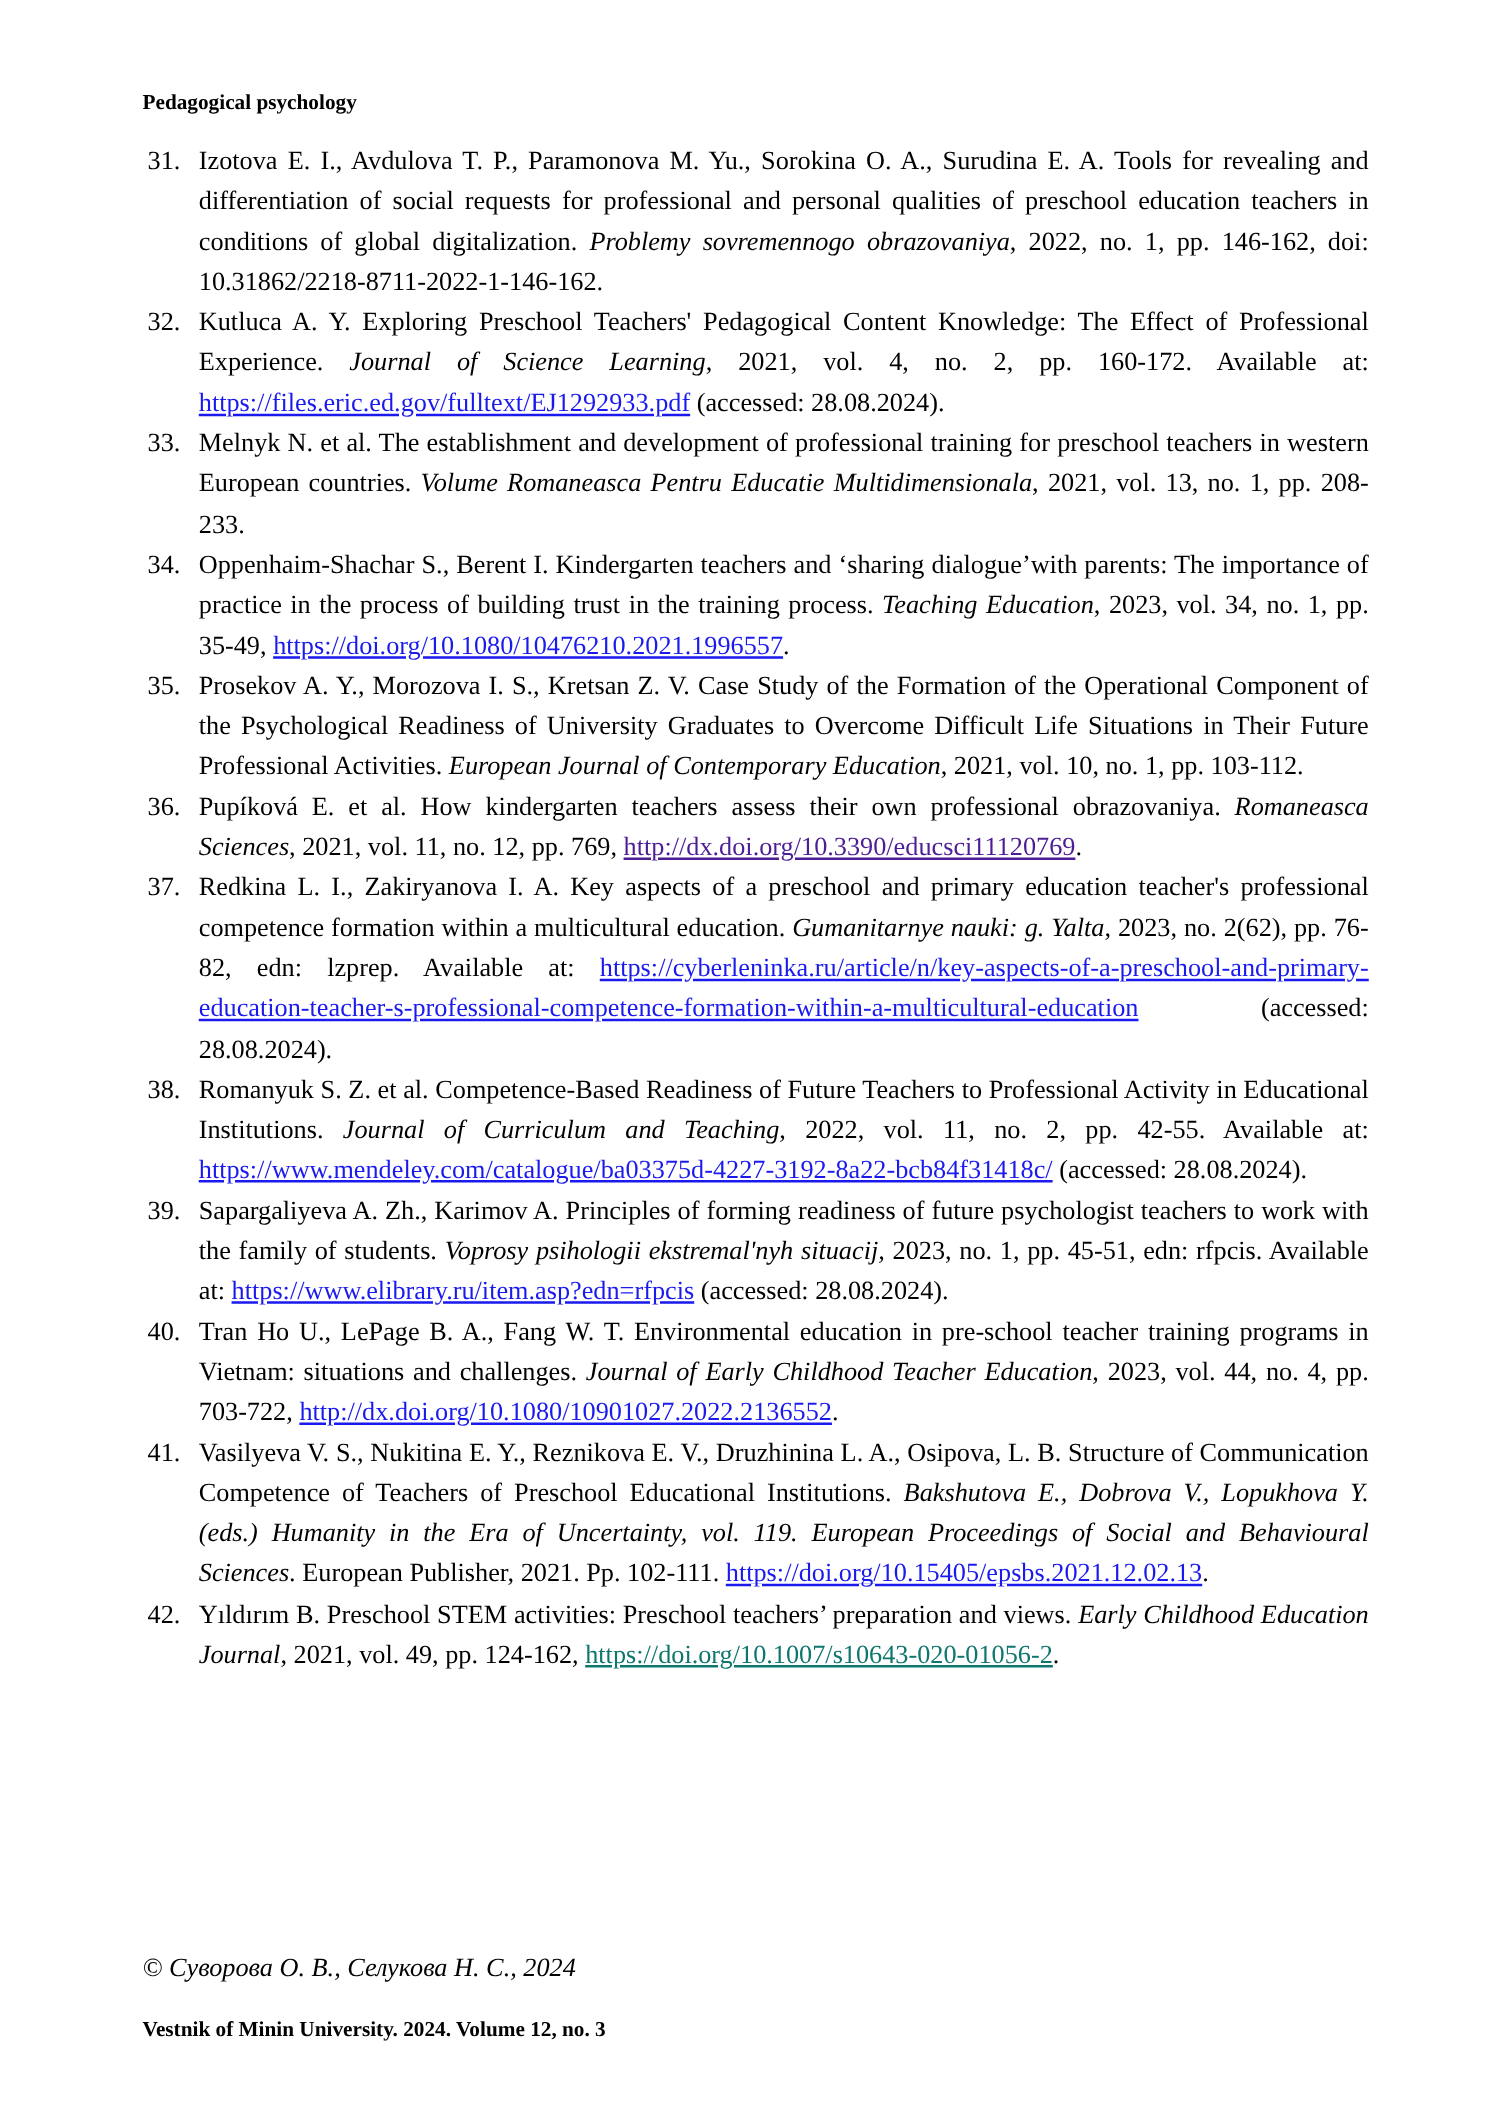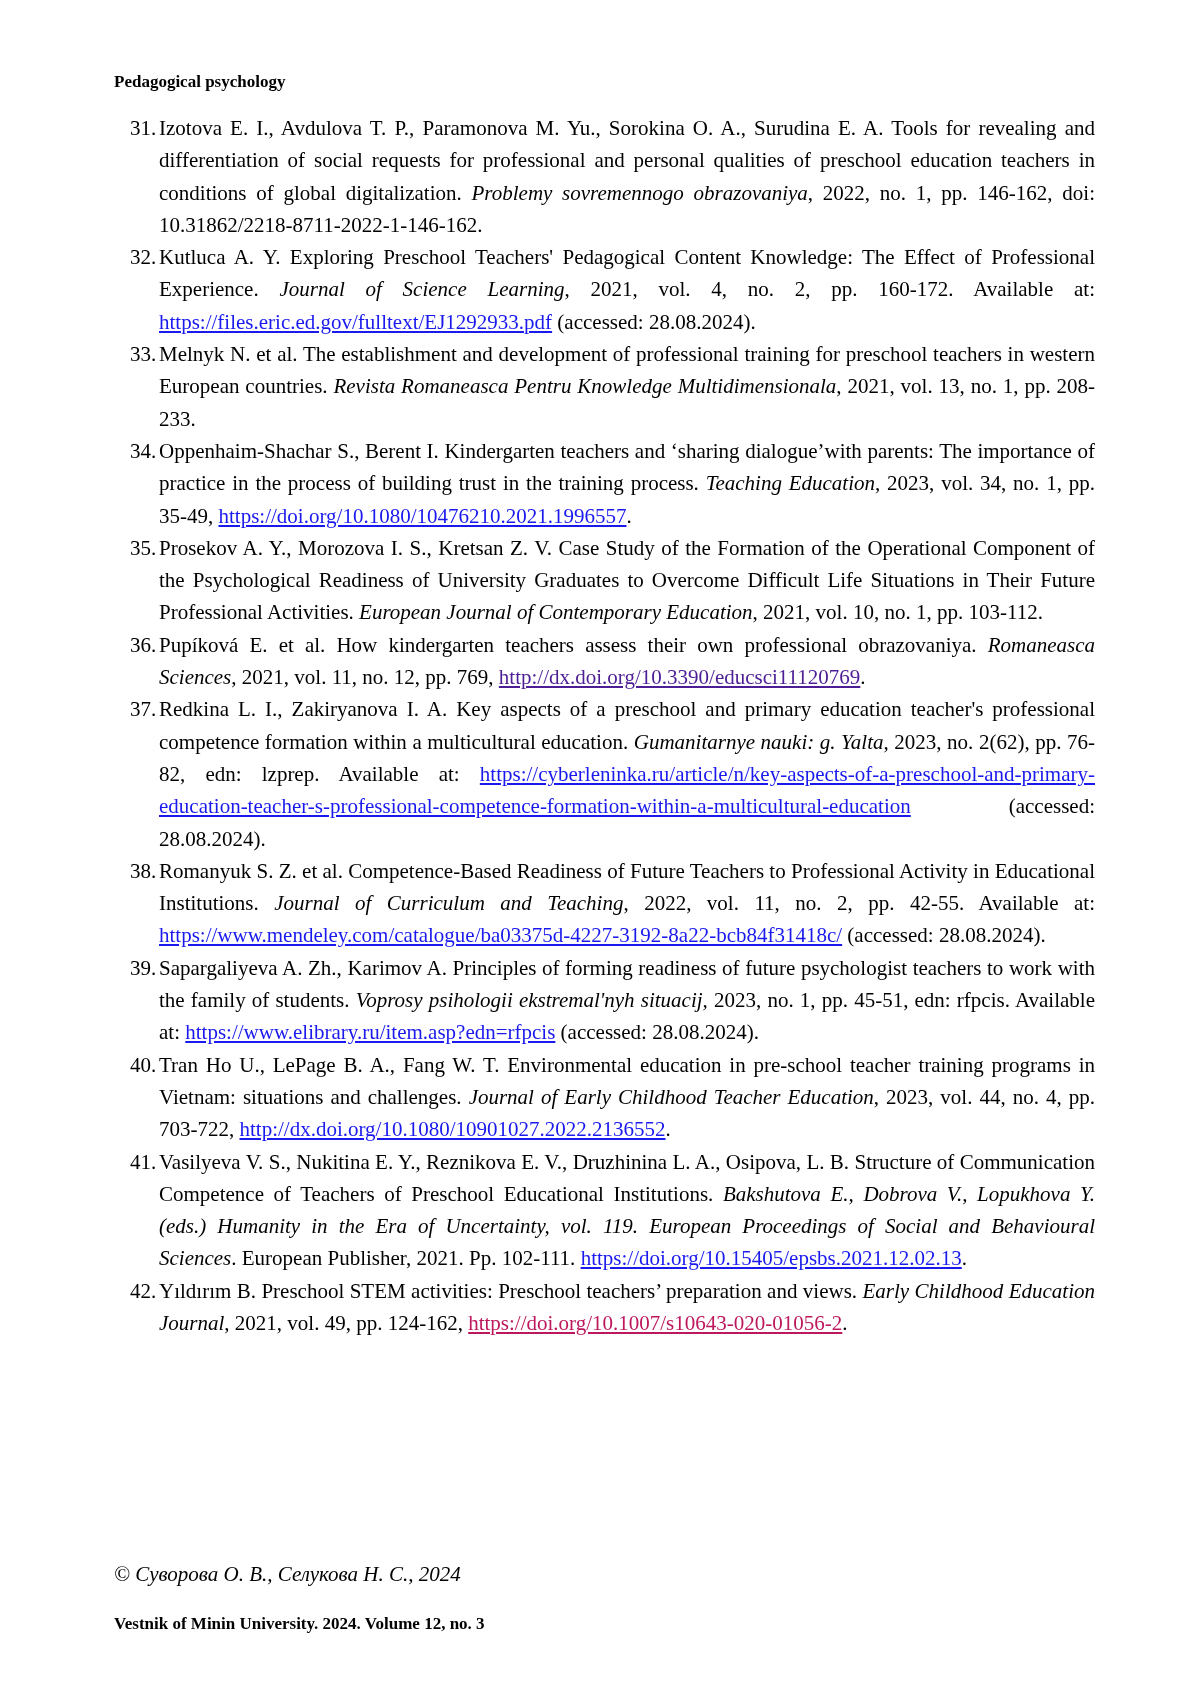--- a/index.html
+++ b/index.html
@@ -2,41 +2,41 @@
 <html><head>
 <meta charset="utf-8">
 <style>
   html, body { margin: 0; padding: 0; background: #ffffff; }
   body { width: 1200px; height: 1697px; position: relative; overflow: hidden;
          font-family: "Liberation Serif", serif; color: #000; }
   .running-head { position: absolute; left: 114px; top: 72px; font-size: 17px; font-weight: bold; }
   .refs { position: absolute; left: 114px; top: 112px; width: 981px; margin: 0; padding: 0; list-style: none; }
   .ref { position: relative; padding-left: 45px; font-size: 21px; line-height: 32.3px;
          text-align: justify; margin: 0; }
-  .ref .num { position: absolute; left: 16px; top: 0; }
+  .ref .num { position: absolute; left: 4px; top: 0; }
   .ref i { }
   .ref a { color: #1a1aee; text-decoration: underline; }
   .copyright { position: absolute; left: 114px; top: 1562px; font-size: 21px; font-style: italic; }
   .footer { position: absolute; left: 114px; top: 1614px; font-size: 17px; font-weight: bold; }
 </style>
 </head>
 <body>
 
 <div class="running-head">Pedagogical psychology</div>
 
 <ol class="refs" id="refs">
     <li class="ref"><span class="num">31.</span><span>Izotova E. I., Avdulova T. P., Paramonova M. Yu., Sorokina O. A., Surudina E. A. Tools for revealing and differentiation of social requests for professional and personal qualities of preschool education teachers in conditions of global digitalization. </span><i>Problemy sovremennogo obrazovaniya</i><span>, 2022, no. 1, pp. 146-162, doi: 10.31862/2218-8711-2022-1-146-162.</span></li>
     <li class="ref"><span class="num">32.</span><span>Kutluca A. Y. Exploring Preschool Teachers' Pedagogical Content Knowledge: The Effect of Professional Experience. </span><i>Journal of Science Learning</i><span>, 2021, vol. 4, no. 2, pp. 160-172. Available at: </span><a href="#" style="color: rgb(26, 26, 238);">https://files.eric.ed.gov/fulltext/EJ1292933.pdf</a><span> (accessed: 28.08.2024).</span></li>
-    <li class="ref"><span class="num">33.</span><span>Melnyk N. et al. The establishment and development of professional training for preschool teachers in western European countries. </span><i>Revista Romaneasca Pentru Knowledge Multidimensionala</i><span>, 2021, vol. 13, no. 1, pp. 208-233.</span></li>
+    <li class="ref"><span class="num">33.</span><span>Melnyk N. et al. The establishment and development of professional training for preschool teachers in western European countries. </span><i>Volume Romaneasca Pentru Educatie Multidimensionala</i><span>, 2021, vol. 13, no. 1, pp. 208-233.</span></li>
     <li class="ref"><span class="num">34.</span><span>Oppenhaim-Shachar S., Berent I. Kindergarten teachers and ‘sharing dialogue’with parents: The importance of practice in the process of building trust in the training process. </span><i>Teaching Education</i><span>, 2023, vol. 34, no. 1, pp. 35-49, </span><a href="#" style="color: rgb(26, 26, 238);">https://doi.org/10.1080/10476210.2021.1996557</a><span>.</span></li>
     <li class="ref"><span class="num">35.</span><span>Prosekov A. Y., Morozova I. S., Kretsan Z. V. Case Study of the Formation of the Operational Component of the Psychological Readiness of University Graduates to Overcome Difficult Life Situations in Their Future Professional Activities. </span><i>European Journal of Contemporary Education</i><span>, 2021, vol. 10, no. 1, pp. 103-112.</span></li>
     <li class="ref"><span class="num">36.</span><span>Pupíková E. et al. How kindergarten teachers assess their own professional obrazovaniya. </span><i>Romaneasca Sciences</i><span>, 2021, vol. 11, no. 12, pp. 769, </span><a href="#" style="color: #4c1d95;">http://dx.doi.org/10.3390/educsci11120769</a><span>.</span></li>
     <li class="ref"><span class="num">37.</span><span>Redkina L. I., Zakiryanova I. A. Key aspects of a preschool and primary education teacher's professional competence formation within a multicultural education. </span><i>Gumanitarnye nauki: g. Yalta</i><span>, 2023, no. 2(62), pp. 76-82, edn: lzprep. Available at: </span><a href="#" style="color: rgb(26, 26, 238);">https://cyberleninka.ru/article/n/key-aspects-of-a-preschool-and-primary-education-teacher-s-professional-competence-formation-within-a-multicultural-education</a><span> (accessed: 28.08.2024).</span></li>
     <li class="ref"><span class="num">38.</span><span>Romanyuk S. Z. et al. Competence-Based Readiness of Future Teachers to Professional Activity in Educational Institutions. </span><i>Journal of Curriculum and Teaching</i><span>, 2022, vol. 11, no. 2, pp. 42-55. Available at: </span><a href="#" style="color: rgb(26, 26, 238);">https://www.mendeley.com/catalogue/ba03375d-4227-3192-8a22-bcb84f31418c/</a><span> (accessed: 28.08.2024).</span></li>
     <li class="ref"><span class="num">39.</span><span>Sapargaliyeva A. Zh., Karimov A. Principles of forming readiness of future psychologist teachers to work with the family of students. </span><i>Voprosy psihologii ekstremal'nyh situacij,</i><span> 2023, no. 1, pp. 45-51, edn: rfpcis. Available at: </span><a href="#" style="color: rgb(26, 26, 238);">https://www.elibrary.ru/item.asp?edn=rfpcis</a><span> (accessed: 28.08.2024).</span></li>
     <li class="ref"><span class="num">40.</span><span>Tran Ho U., LePage B. A., Fang W. T. Environmental education in pre-school teacher training programs in Vietnam: situations and challenges. </span><i>Journal of Early Childhood Teacher Education</i><span>, 2023, vol. 44, no. 4, pp. 703-722, </span><a href="#" style="color: rgb(26, 26, 238);">http://dx.doi.org/10.1080/10901027.2022.2136552</a><span>.</span></li>
     <li class="ref"><span class="num">41.</span><span>Vasilyeva V. S., Nukitina E. Y., Reznikova E. V., Druzhinina L. A., Osipova, L. B. Structure of Communication Competence of Teachers of Preschool Educational Institutions. </span><i>Bakshutova E., Dobrova V., Lopukhova Y. (eds.) Humanity in the Era of Uncertainty, vol. 119. European Proceedings of Social and Behavioural Sciences</i><span>. European Publisher, 2021. Pp. 102-111. </span><a href="#" style="color: rgb(26, 26, 238);">https://doi.org/10.15405/epsbs.2021.12.02.13</a><span>.</span></li>
-    <li class="ref"><span class="num">42.</span><span>Yıldırım B. Preschool STEM activities: Preschool teachers’ preparation and views. </span><i>Early Childhood Education Journal</i><span>, 2021, vol. 49, pp. 124-162, </span><a href="#" style="color: #be185d;">https://doi.org/10.1007/s10643-020-01056-2</a><span>.</span></li>
+    <li class="ref"><span class="num">42.</span><span>Yıldırım B. Preschool STEM activities: Preschool teachers’ preparation and views. </span><i>Early Childhood Education Journal</i><span>, 2021, vol. 49, pp. 124-162, </span><a href="#" style="color: #0f766e;">https://doi.org/10.1007/s10643-020-01056-2</a><span>.</span></li>
   </ol>
 
 <div class="copyright">© Суворова О. В., Селукова Н. С., 2024</div>
 
 <div class="footer">Vestnik of Minin University. 2024. Volume 12, no. 3</div>
 
 </body></html>

